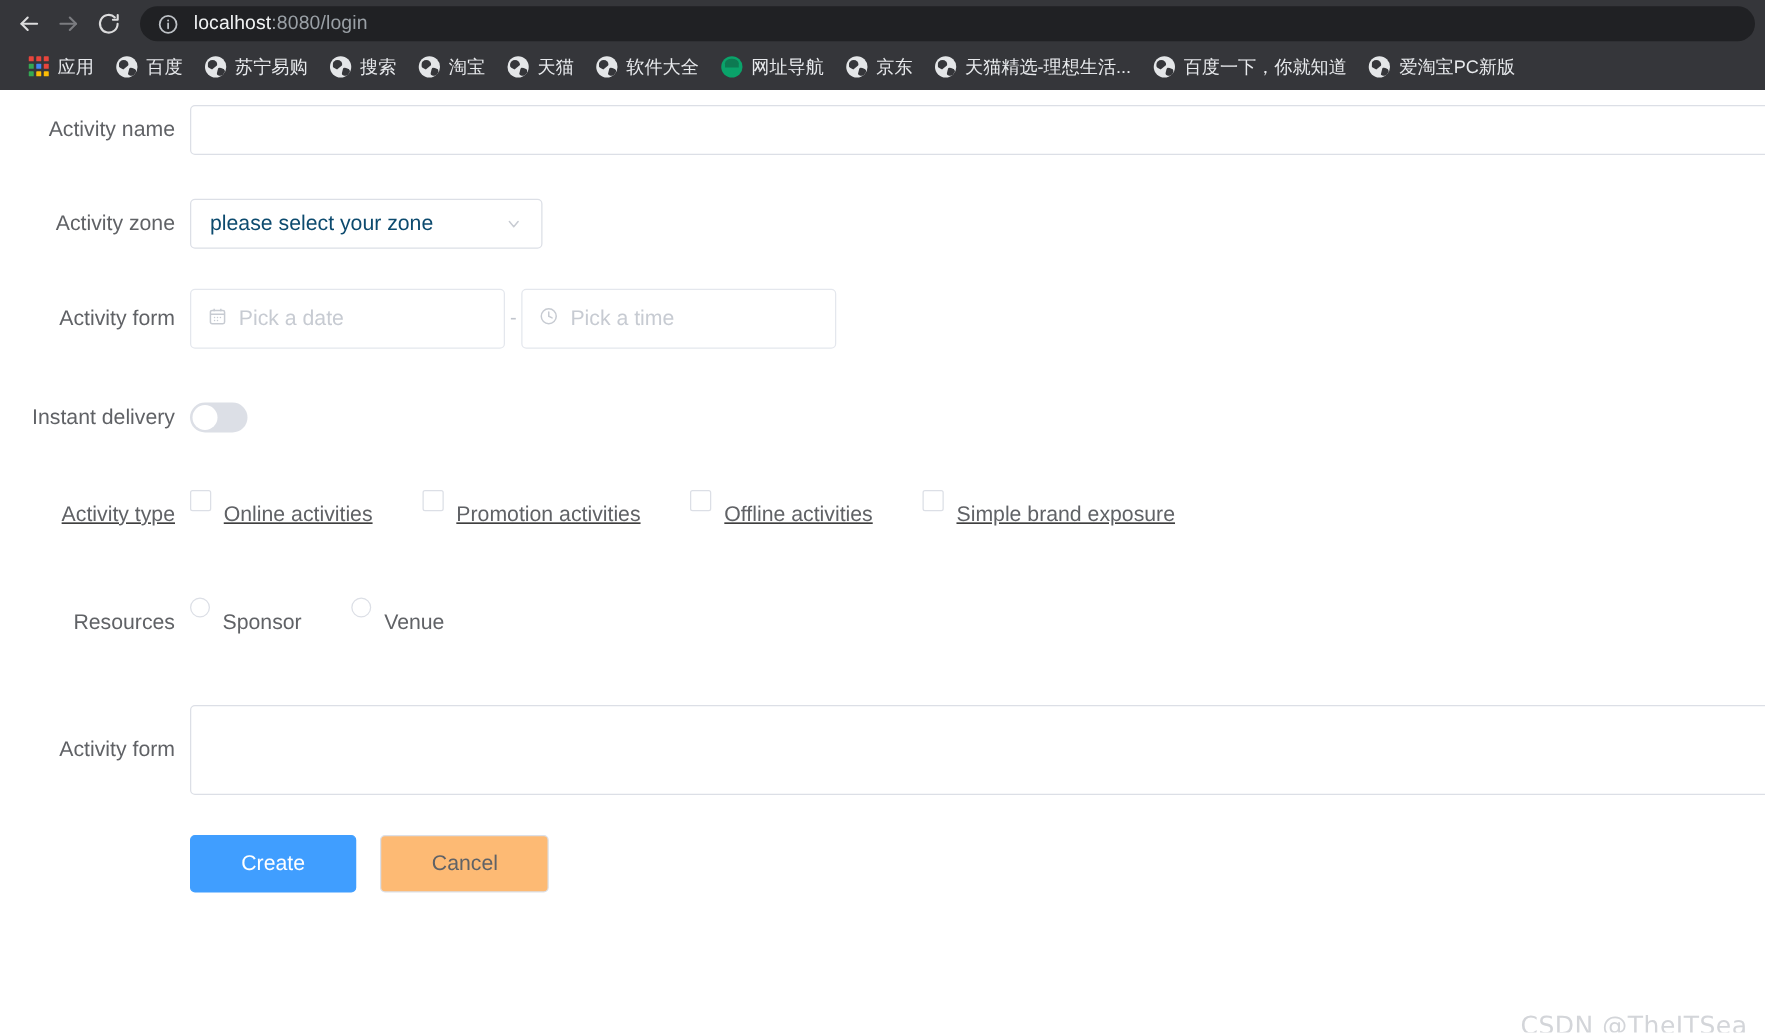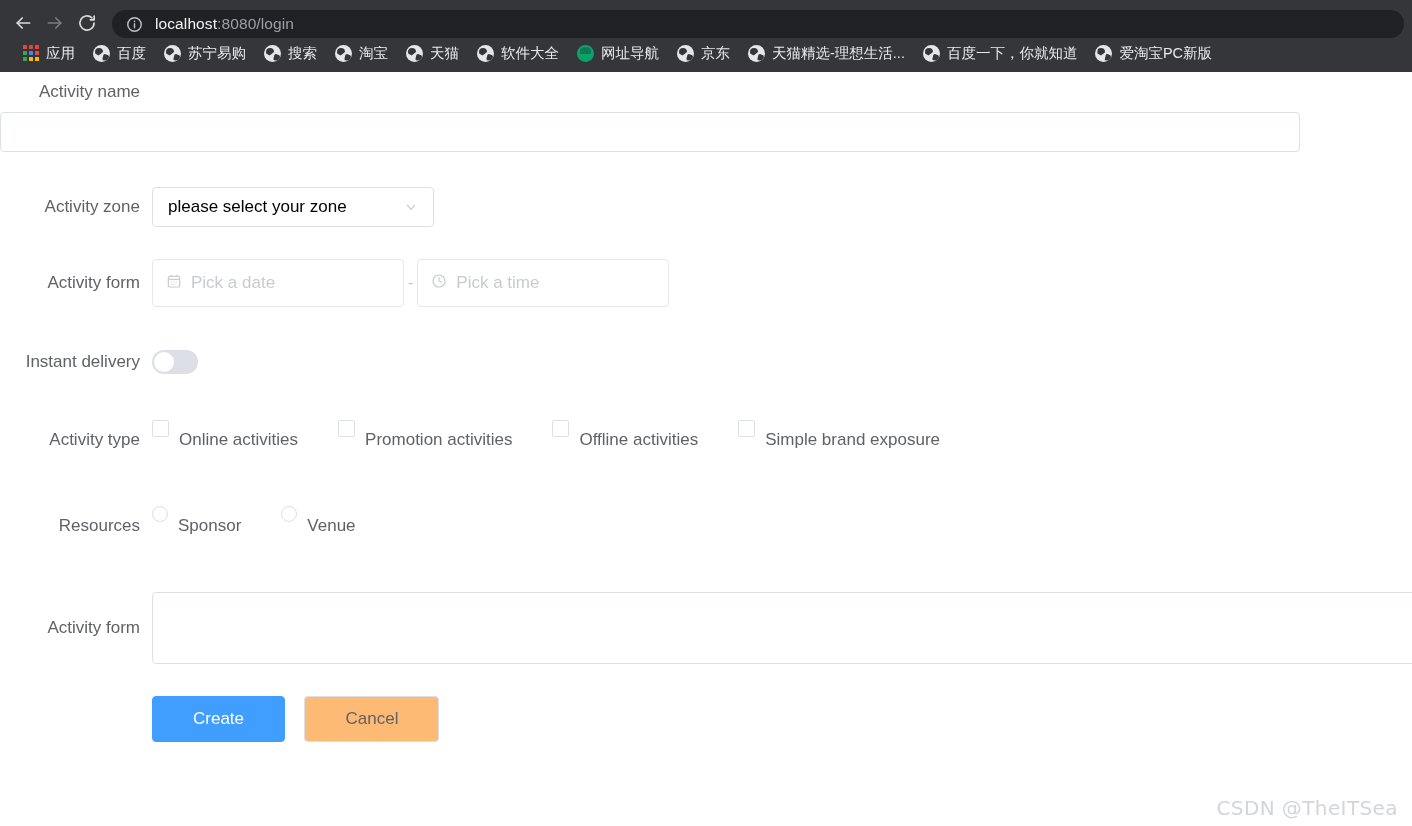--- a/index.html
+++ b/index.html
@@ -13,21 +13,21 @@
 
   
   #browser-chrome {
     width: 1412px;
     background: #35363a;
     user-select: none;
   }
   #toolbar {
     height: 38px;
     display: flex;
-    align-items: flex-end;
+    align-items: center;
     padding: 0 8px;
     gap: 2px;
   }
   .nav-btn {
     width: 30px; height: 30px;
     display: flex; align-items: center; justify-content: center;
     border-radius: 50%;
     flex: none;
   }
   .nav-btn svg { display: block; }
@@ -168,21 +168,21 @@
   .el-select {
     width: 282px;
     height: 40px;
     border: 1px solid #dcdfe6;
     border-radius: 4px;
     display: flex;
     align-items: center;
     padding: 0 15px;
     justify-content: space-between;
   }
-  .el-select .ph { color: #000000; font-size: 17px; }
+  .el-select .ph { color: #0c4a6e; font-size: 17px; }
   .chev { width: 14px; height: 14px; flex: none; }
 
   .time-group { display: flex; align-items: center; }
   .el-date {
     width: 252px; height: 48px;
     border: 1px solid #e4e7ed;
     border-radius: 4px;
     display: flex; align-items: center;
     padding: 0 13px; gap: 9px;
   }
@@ -376,21 +376,21 @@
     <div class="bookmark">
       <span class="favicon"></span>
       <span class="bm-label">爱淘宝PC新版</span>
     </div>
 
   </div>
 </div>
 
 <div id="page">
 
-  <div class="form-row" style="flex-direction:column;">
+  <div class="form-row" style="margin-top:12px;">
     <div class="form-label">Activity name</div>
     <div class="form-control">
       <div class="el-input full" placeholder=""></div>
     </div>
   </div>
 
   <div class="form-row" style="margin-top:35px;">
     <div class="form-label">Activity zone</div>
     <div class="form-control">
       <div class="el-select">
@@ -438,21 +438,21 @@
 
   <div class="form-row" style="margin-top:35px;">
     <div class="form-label">Instant delivery</div>
     <div class="form-control">
       <span class="el-switch">
         <span class="knob"></span>
       </span>
     </div>
   </div>
 
-  <div class="form-row" style="margin-top:38px;">
+  <div class="form-row" style="margin-top:38px;text-decoration:underline;">
     <div class="form-label">Activity type</div>
     <div class="form-control opt-row">
       <label class="opt">
         <span class="cbox"></span>
         <span>Online activities</span>
       </label>
       <label class="opt">
         <span class="cbox"></span>
         <span>Promotion activities</span>
       </label>

